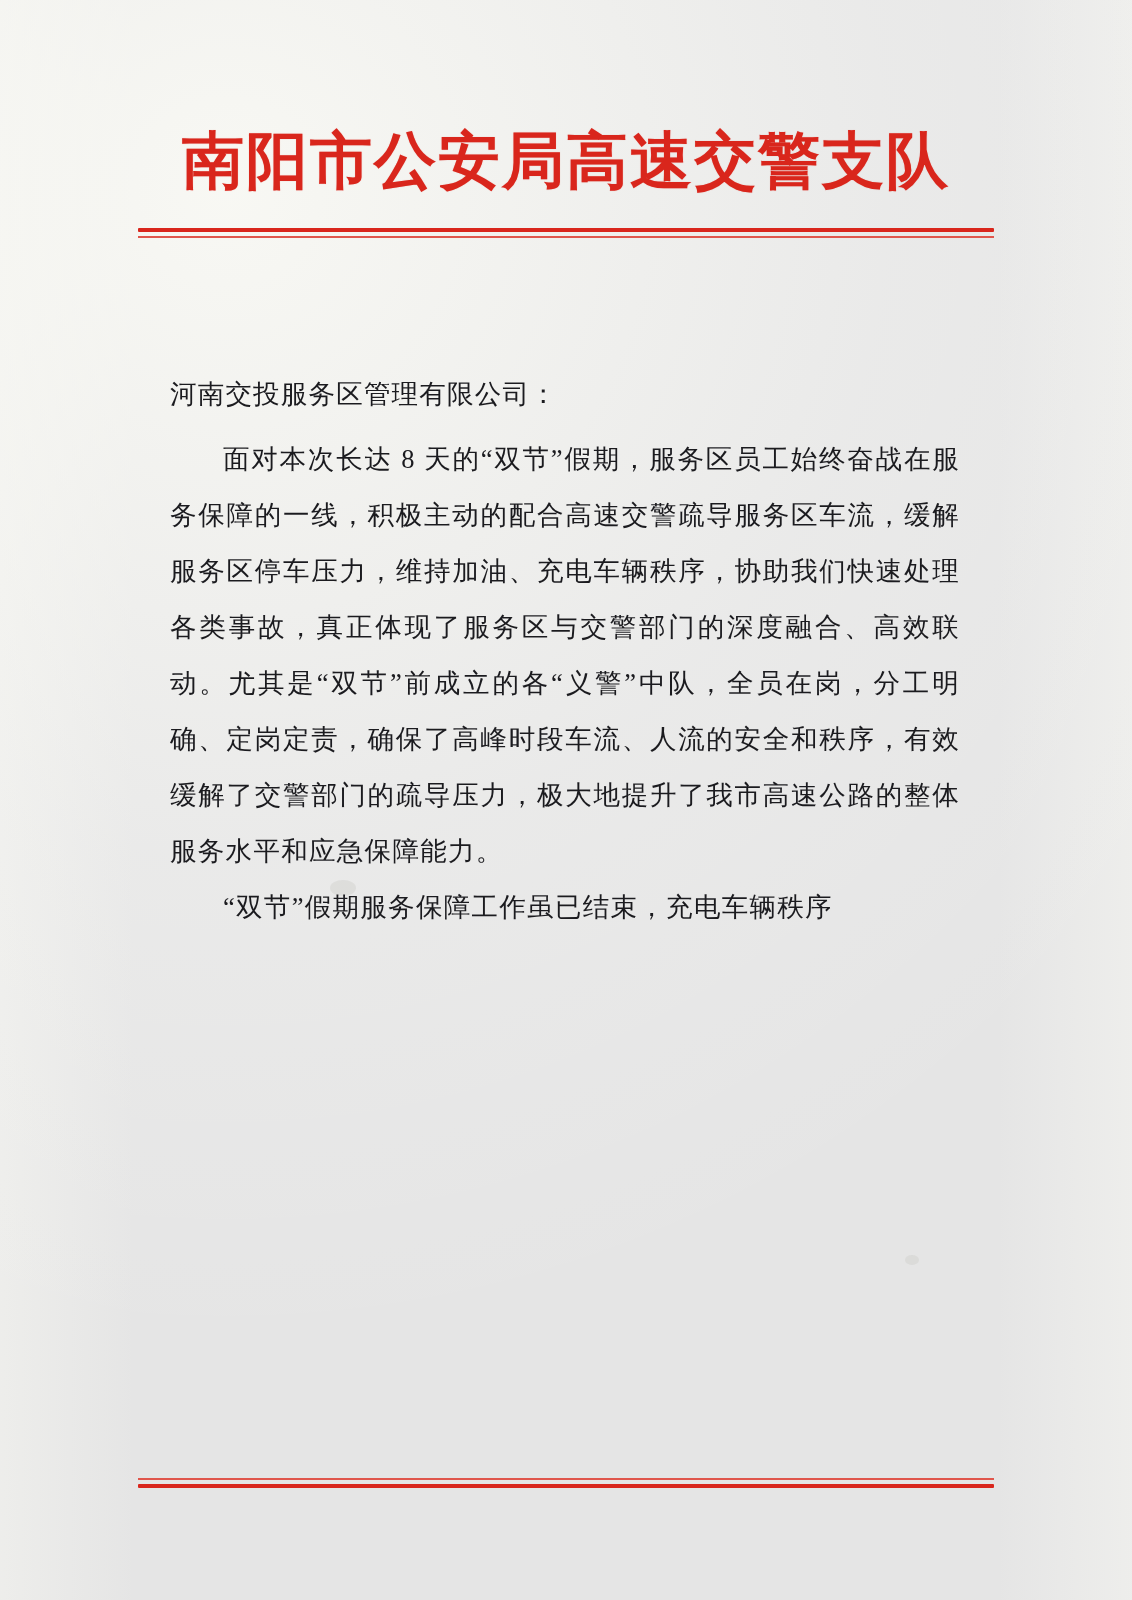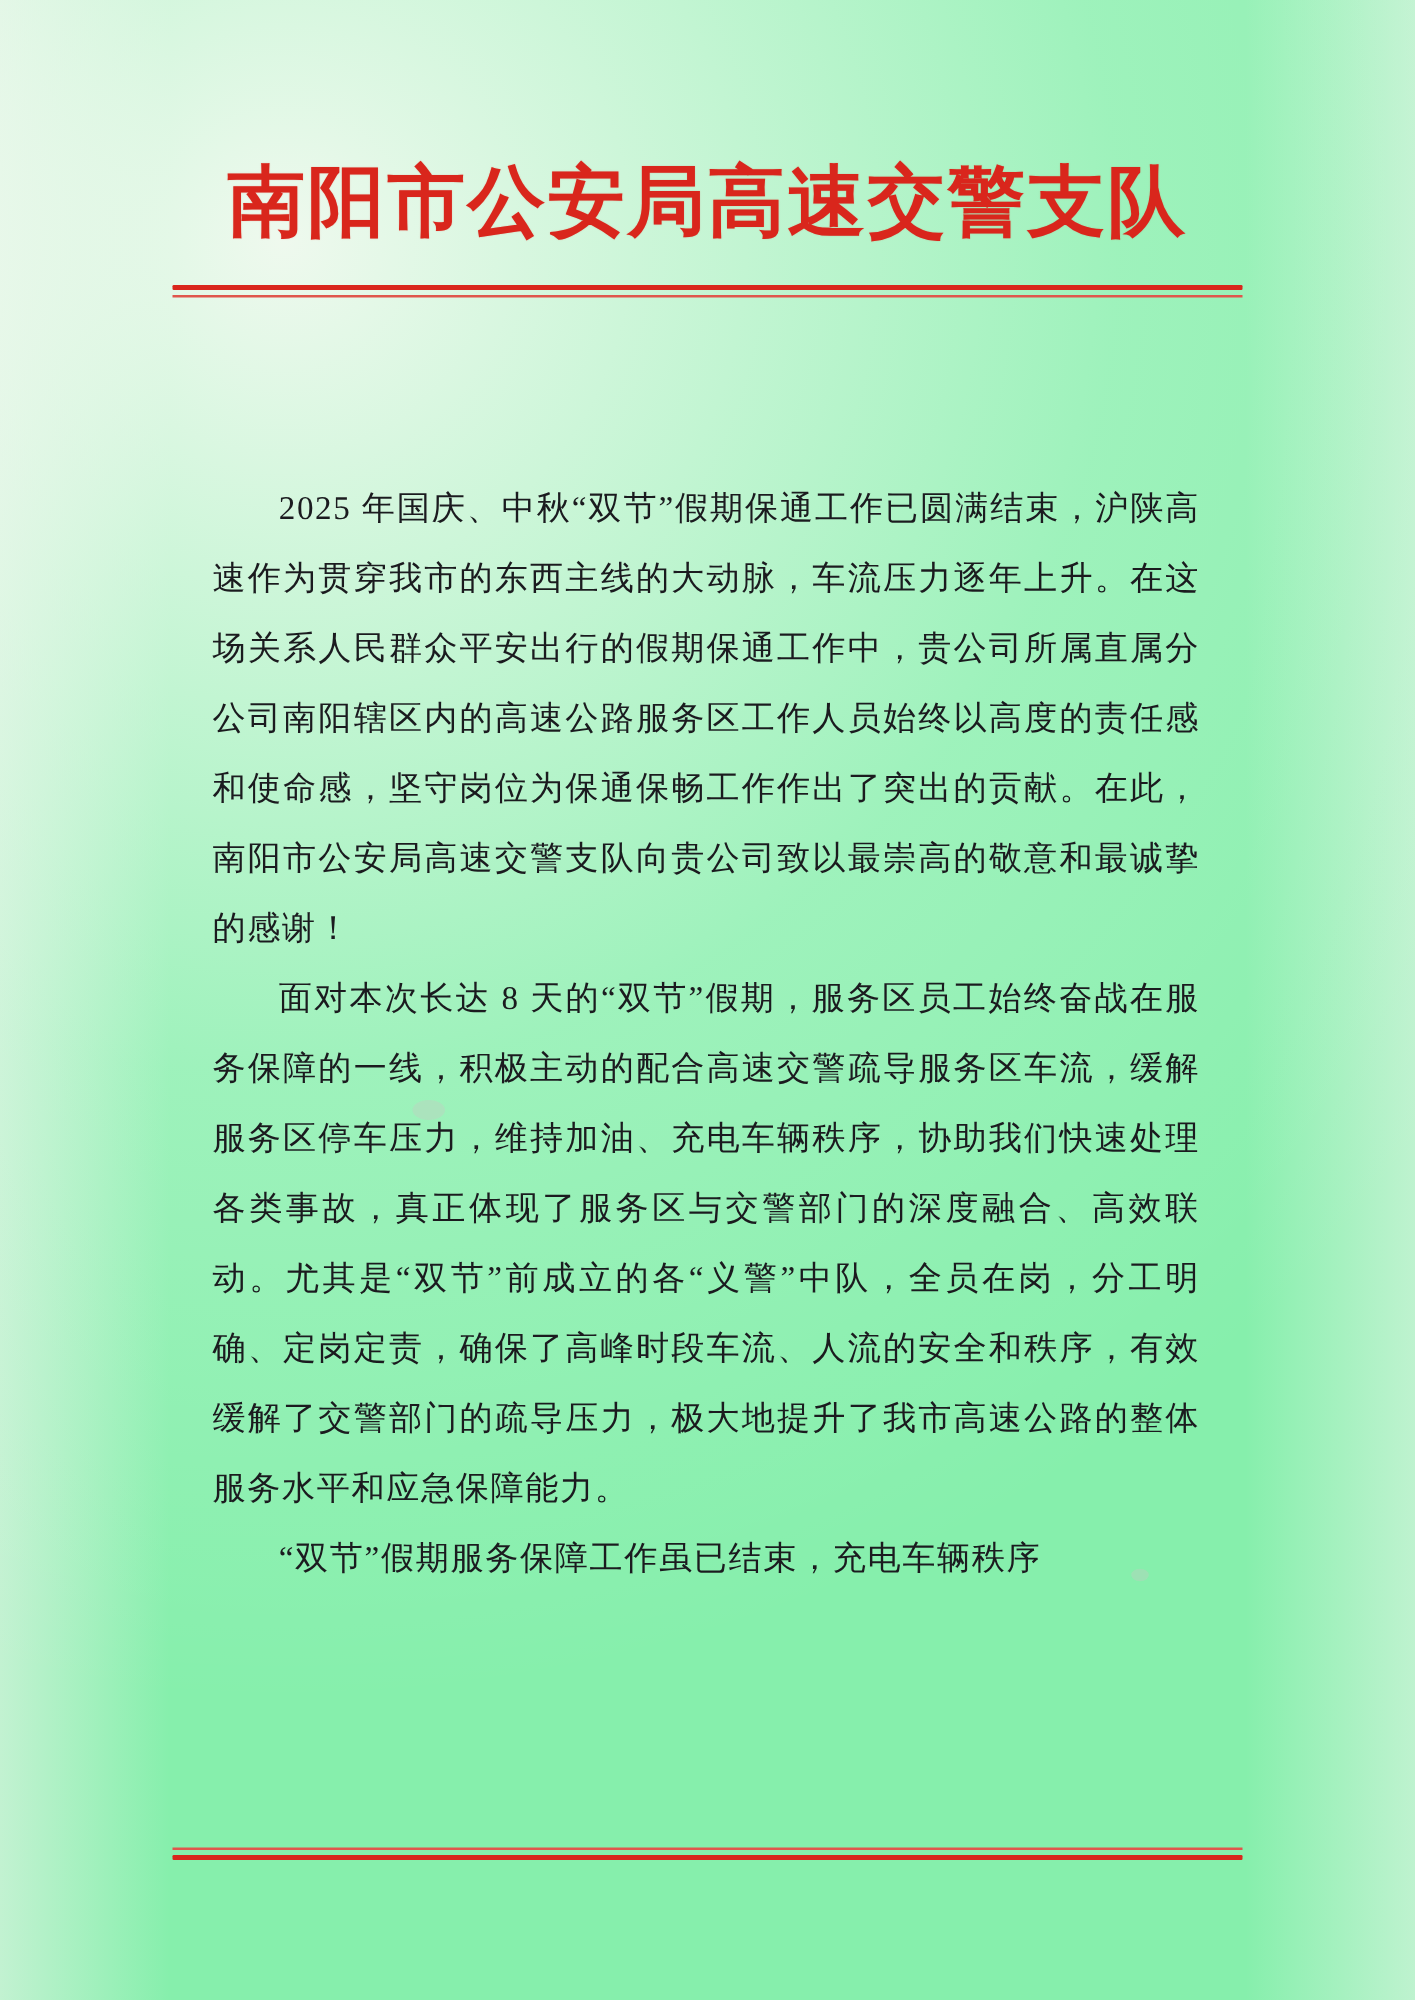--- a/index.html
+++ b/index.html
@@ -12,21 +12,21 @@
     background: #ffffff;
     font-family: "Liberation Serif", "DejaVu Serif", serif;
     color: #1a1a1a;
     position: relative;
     overflow: hidden;
   }
 
   .page {
     position: absolute;
     inset: 0;
-    background: #86efac;
+    background: #e5e5e5;
   }
 
   
   .paper-tint {
     position: absolute;
     inset: 0;
     background:
       radial-gradient(circle at 20% 12%, rgba(250,250,245,0.9) 0%, rgba(253,253,250,0.2) 40%, rgba(255,255,255,0) 70%),
       linear-gradient(90deg, rgba(244,244,240,0.55) 0%, rgba(255,255,255,0) 12%, rgba(255,255,255,0) 88%, rgba(246,246,242,0.5) 100%);
     pointer-events: none;
@@ -143,21 +143,21 @@
     <div class="letterhead-title">南阳市公安局高速交警支队</div>
   </div>
 
   <div class="rule-group">
     <div class="rule-thick"></div>
     <div class="rule-thin"></div>
   </div>
 
 
   <div class="body-block">
-    <p class="para">2025 年国庆、中秋“双节”假期保通工作已圆满结束，沪陕高速作为贯穿我市的东西主线的大动脉，车流压力逐年上升。在这场关系人民群众平安出行的假期保通工作中，贵公司所属直属分公司南阳辖区内的高速公路服务区工作人员始终以高度的责任感和使命感，坚守岗位为保通保畅工作作出了突出的贡献。在此，南阳市公安局高速交警支队向贵公司致以最崇高的敬意和最诚挚的感谢！</p>
+    <div class="addressee">河南交投服务区管理有限公司：</div>
     <p class="para">面对本次长达 8 天的“双节”假期，服务区员工始终奋战在服务保障的一线，积极主动的配合高速交警疏导服务区车流，缓解服务区停车压力，维持加油、充电车辆秩序，协助我们快速处理各类事故，真正体现了服务区与交警部门的深度融合、高效联动。尤其是“双节”前成立的各“义警”中队，全员在岗，分工明确、定岗定责，确保了高峰时段车流、人流的安全和秩序，有效缓解了交警部门的疏导压力，极大地提升了我市高速公路的整体服务水平和应急保障能力。</p>
     <p class="para">“双节”假期服务保障工作虽已结束，充电车辆秩序</p>
   </div>
 
   <div class="footer-rules">
     <div class="footer-thin"></div>
     <div class="footer-thick"></div>
   </div>
 </div>
 

